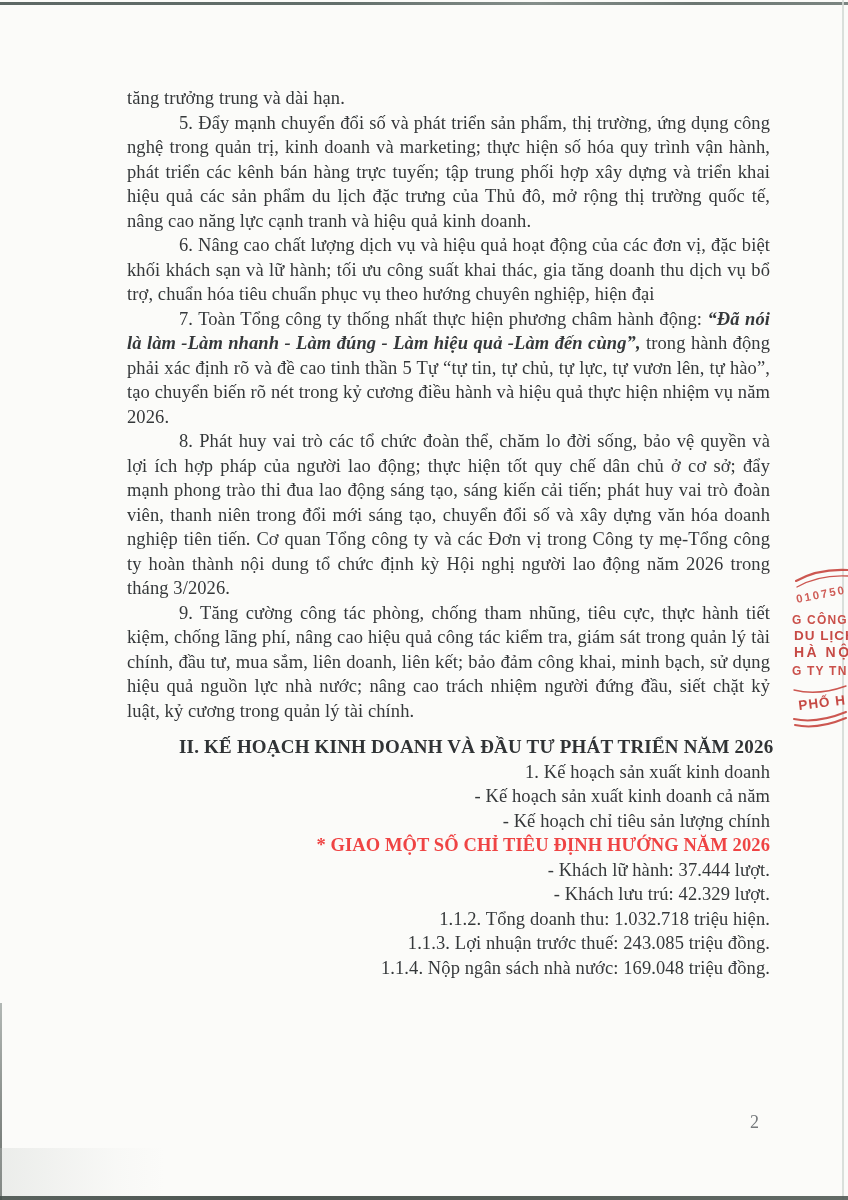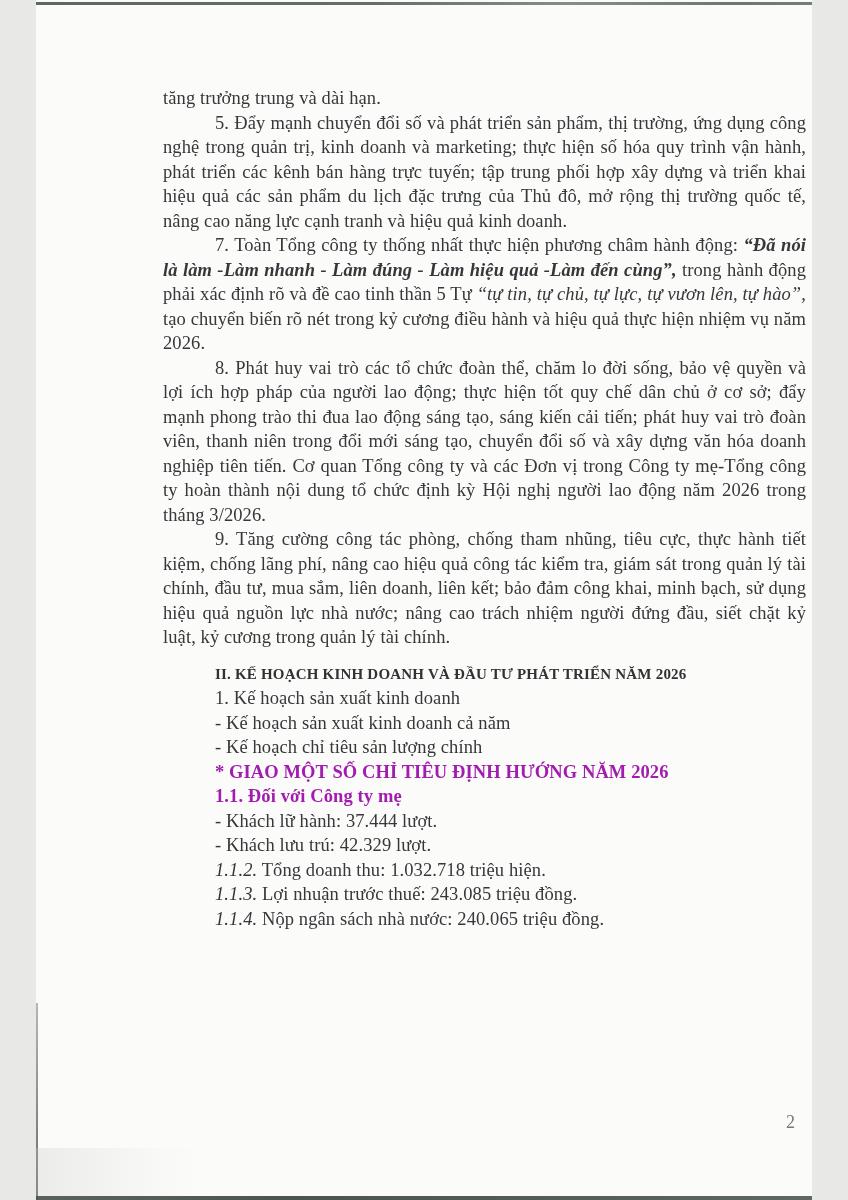--- a/index.html
+++ b/index.html
@@ -1,18 +1,18 @@
 <!DOCTYPE html>
 <html><head>
 <meta charset="utf-8">
 <title>Scanned Document</title>
 <style>
   html,body{margin:0;padding:0;background:#e8e8e6;}
   .page{
-    position:relative; width:776px; height:1200px; margin:0 auto;
+    position:relative; width:848px; height:1200px; margin:0 auto;
     background:#fbfbf9; overflow:hidden;
     font-family:"Liberation Serif","DejaVu Serif",serif;
     color:#35383a;
   }
   
   .edge-top{position:absolute;top:2px;left:0;width:848px;height:3px;
     background:linear-gradient(90deg,#3a4744 0%,#41504c 40%,#6a7672 63%,#4c5955 82%,#5f6b67 100%);
     opacity:.82;}
   .edge-bottom{position:absolute;bottom:0;left:0;width:848px;height:4px;
     background:linear-gradient(90deg,#49534e 0%,#39423e 30%,#454e49 70%,#525b56 100%);
@@ -26,28 +26,28 @@
   
   .content{
     position:absolute;left:127px;top:86px;width:643px;
     font-size:18.5px;line-height:24.5px;letter-spacing:.1px;
     text-align:justify;
   }
   .content p{margin:0;}
   .intro{text-indent:0;margin:0;text-align:left;}
   .para{margin-top:5px;text-indent:52px;}
   .bi{font-weight:bold;font-style:italic;}
-  .it{font-style:italic;}
+  .it{}
   .heading2{
-    margin:12px 0 0 0;font-size:15px;font-weight:bold;
+    margin:12px 0 0 0;font-size:19px;font-weight:bold;
     text-indent:52px;text-align:left;white-space:nowrap;letter-spacing:.2px;
     color:#303335;
   }
-  .item{margin-top:2.5px;padding-left:52px;text-align:left;}
-  .item.bold{font-weight:bold;color:#a21caf;}
+  .item{margin-top:2.5px;padding-left:52px;text-align:right;}
+  .item.bold{font-weight:bold;color:#ef4444;}
   .page-number{
     position:absolute;left:750px;top:1112px;
     font-size:18px;color:#75797c;
   }
   
   .stamp{position:absolute;left:790px;top:562px;opacity:.92;}
   .stamp path{fill:none;stroke:#c94a43;stroke-linecap:round;}
   .s2{stroke-width:2.1px;}
   .s1{stroke-width:1.4px;}
   .st{font-family:"Liberation Sans","DejaVu Sans",sans-serif;font-weight:bold;
@@ -65,39 +65,39 @@
   <div class="edge-right"></div>
   <div class="edge-left"></div>
   <div class="smudge"></div>
   <div class="edge-bottom"></div>
 
   <div class="content">
     <p class="intro">tăng trưởng trung và dài hạn.</p>
 
     <p class="para">5. Đẩy mạnh chuyển đổi số và phát triển sản phẩm, thị trường, ứng dụng công nghệ trong quản trị, kinh doanh và marketing; thực hiện số hóa quy trình vận hành, phát triển các kênh bán hàng trực tuyến; tập trung phối hợp xây dựng và triển khai hiệu quả các sản phẩm du lịch đặc trưng của Thủ đô, mở rộng thị trường quốc tế, nâng cao năng lực cạnh tranh và hiệu quả kinh doanh.</p>
 
+    <p class="para">6. Nâng cao chất lượng dịch vụ và hiệu quả hoạt động của các đơn vị, đặc biệt khối khách sạn và lữ hành; tối ưu công suất khai thác, gia tăng doanh thu dịch vụ bổ trợ, chuẩn hóa tiêu chuẩn phục vụ theo hướng chuyên nghiệp, hiện đại</p>
 
     <p class="para"><span>7. Toàn Tổng công ty thống nhất thực hiện phương châm hành động: </span><span class="bi">“Đã nói là làm -Làm nhanh - Làm đúng - Làm hiệu quả -Làm đến cùng”,</span><span> trong hành động phải xác định rõ và đề cao tinh thần 5 Tự </span><span class="it">“tự tin, tự chủ, tự lực, tự vươn lên, tự hào”,</span><span> tạo chuyển biến rõ nét trong kỷ cương điều hành và hiệu quả thực hiện nhiệm vụ năm 2026.</span></p>
 
     <p class="para">8. Phát huy vai trò các tổ chức đoàn thể, chăm lo đời sống, bảo vệ quyền và lợi ích hợp pháp của người lao động; thực hiện tốt quy chế dân chủ ở cơ sở; đẩy mạnh phong trào thi đua lao động sáng tạo, sáng kiến cải tiến; phát huy vai trò đoàn viên, thanh niên trong đổi mới sáng tạo, chuyển đổi số và xây dựng văn hóa doanh nghiệp tiên tiến. Cơ quan Tổng công ty và các Đơn vị trong Công ty mẹ-Tổng công ty hoàn thành nội dung tổ chức định kỳ Hội nghị người lao động năm 2026 trong tháng 3/2026.</p>
 
     <p class="para">9. Tăng cường công tác phòng, chống tham nhũng, tiêu cực, thực hành tiết kiệm, chống lãng phí, nâng cao hiệu quả công tác kiểm tra, giám sát trong quản lý tài chính, đầu tư, mua sắm, liên doanh, liên kết; bảo đảm công khai, minh bạch, sử dụng hiệu quả nguồn lực nhà nước; nâng cao trách nhiệm người đứng đầu, siết chặt kỷ luật, kỷ cương trong quản lý tài chính.</p>
 
     <h2 class="heading2">II. KẾ HOẠCH KINH DOANH VÀ ĐẦU TƯ PHÁT TRIỂN NĂM 2026</h2>
 
     <p class="item">1. Kế hoạch sản xuất kinh doanh</p>
     <p class="item">- Kế hoạch sản xuất kinh doanh cả năm</p>
     <p class="item">- Kế hoạch chỉ tiêu sản lượng chính</p>
     <p class="item bold">* GIAO MỘT SỐ CHỈ TIÊU ĐỊNH HƯỚNG NĂM 2026</p>
-    <p class="item bold">1.1. Đối với Công ty mẹ</p>
     <p class="item">- Khách lữ hành: 37.444 lượt.</p>
     <p class="item">- Khách lưu trú: 42.329 lượt.</p>
     <p class="item"><span class="it">1.1.2.</span><span> Tổng doanh thu: 1.032.718 triệu hiện.</span></p>
     <p class="item"><span class="it">1.1.3.</span><span> Lợi nhuận trước thuế: 243.085 triệu đồng.</span></p>
-    <p class="item"><span class="it">1.1.4.</span><span> Nộp ngân sách nhà nước: 240.065 triệu đồng.</span></p>
+    <p class="item"><span class="it">1.1.4.</span><span> Nộp ngân sách nhà nước: 169.048 triệu đồng.</span></p>
   </div>
 
   <svg class="stamp" width="58" height="170" viewBox="0 0 58 170" xmlns="http://www.w3.org/2000/svg">
     <path class="s2" d="M6,19 C20,11 38,7 58,8"></path>
     <path class="s1" d="M7,25 C21,17 39,13 58,14"></path>
     <text class="st small" transform="translate(7,41) rotate(-11)">010750</text>
     <text class="st" x="2" y="62">G CÔNG</text>
     <text class="st big" x="4" y="78">DU LỊCH</text>
     <text class="st big sp" x="4" y="95">HÀ NỘI</text>
     <text class="st" x="2" y="113">G TY TN</text>

